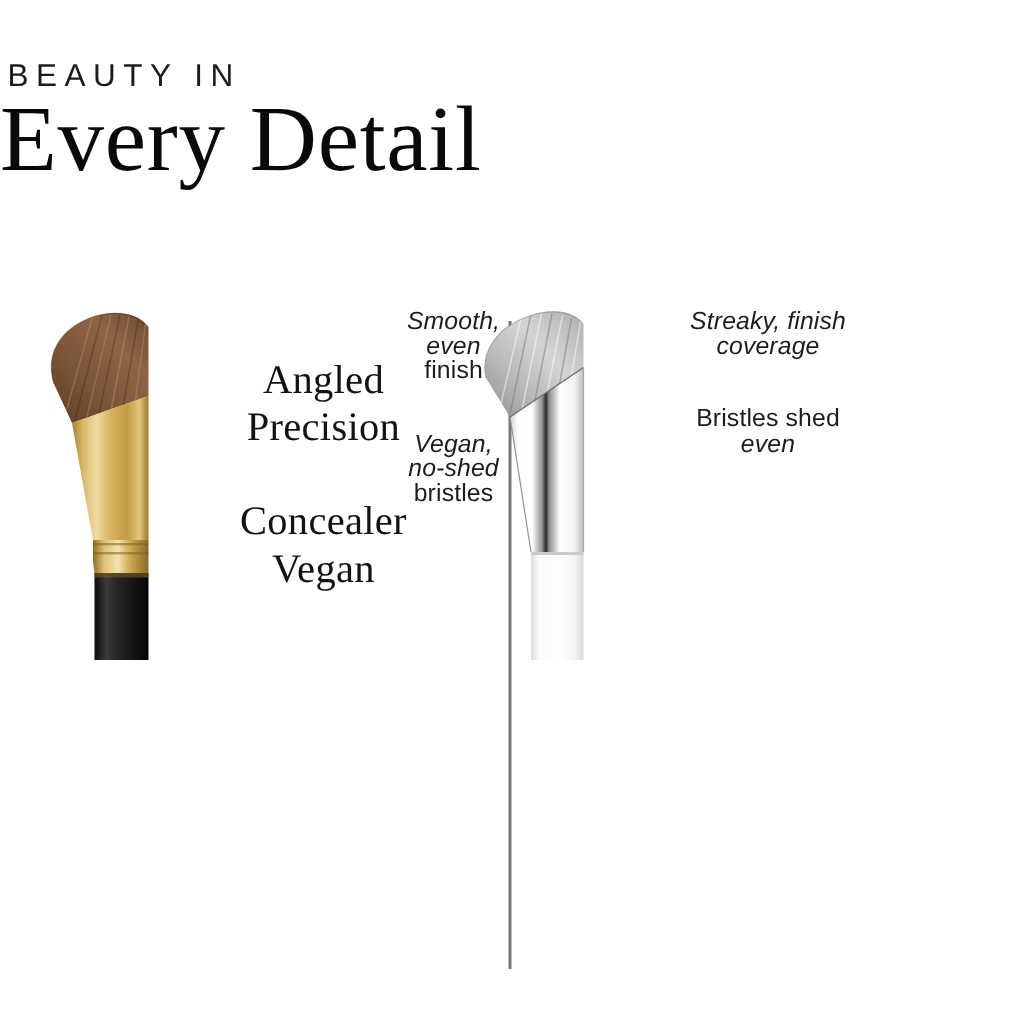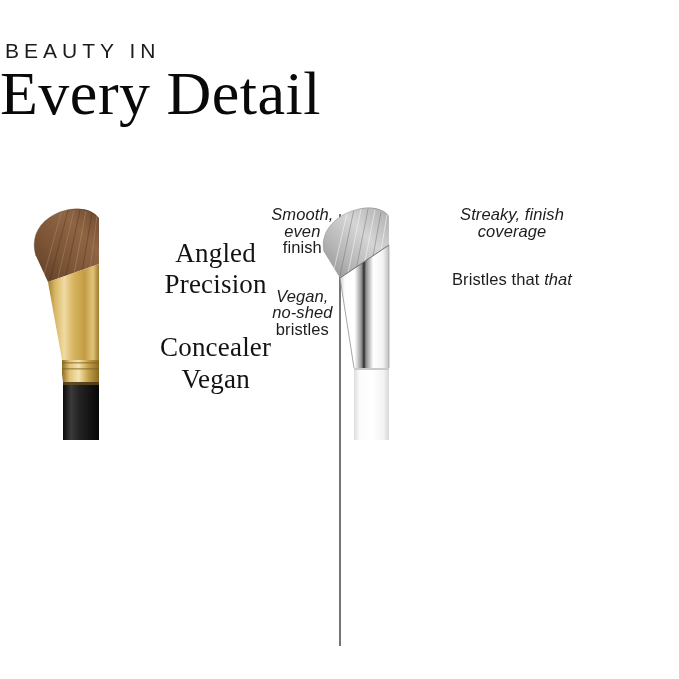--- a/index.html
+++ b/index.html
@@ -263,19 +263,19 @@
           <g>
             <rect x="66" y="178" width="35" height="72" fill="url(#whiteHandleG)"></rect>
             <rect x="66" y="178" width="35" height="2" fill="#cacaca"></rect>
           </g>
         </svg>
       </div>
 
 
       <div class="features">
         <div class="feature"><span class="it">Streaky, finish coverage</span></div>
-        <div class="feature"><span>Bristles that </span><span class="it">that</span></div>
+        <div class="feature"><span>Bristles shed </span><span class="it">even</span></div>
 
       </div>
     </div>
 
   </div>
 </div>
 
 </body></html>

